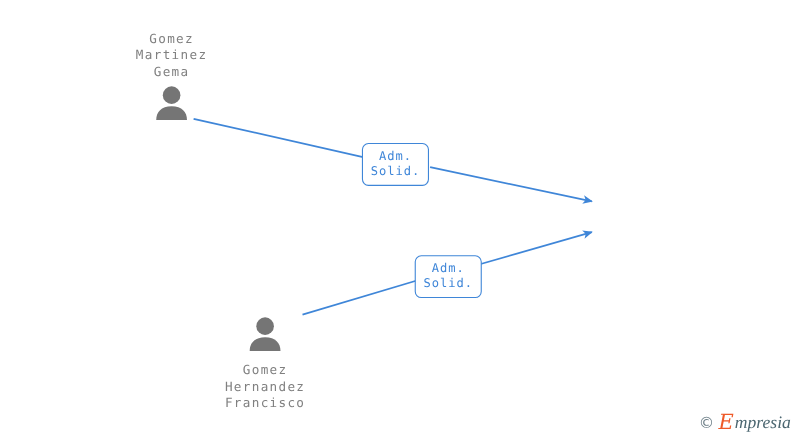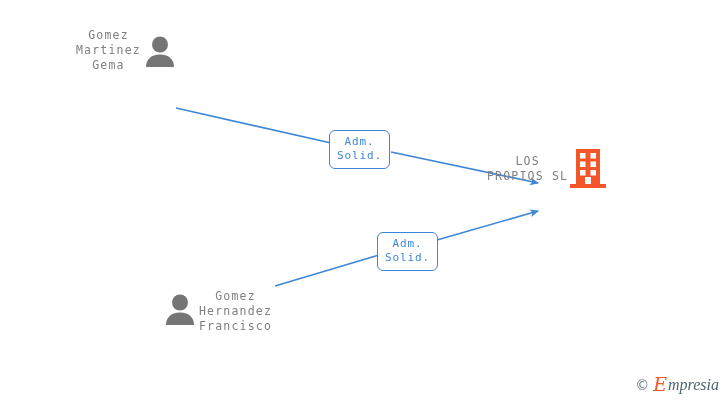--- a/index.html
+++ b/index.html
@@ -20,21 +20,21 @@
   .graph-svg {
     position: absolute;
     left: 0;
     top: 0;
     width: 728px;
     height: 400px;
   }
   .node {
     position: absolute;
     display: flex;
-    flex-direction: row;
+    flex-direction: column;
     align-items: center;
     width: 160px;
   }
   .node-label {
     font-family: "DejaVu Sans Mono", monospace;
     font-size: 11.5px;
     line-height: 15px;
     color: #808080;
     letter-spacing: 1.2px;
     text-align: center;
@@ -136,37 +136,20 @@
       <svg width="38" height="32" viewBox="0 0 38 32">
         <circle cx="19" cy="9.5" r="8" fill="#757575"></circle>
         <path d="M19 19.5 C9.5 19.5 5 25 5 32 L33 32 C33 25 28.5 19.5 19 19.5 Z" fill="#757575"></path>
       </svg>
     </span>
     <div class="node-label" style="margin-top:6px;">Gomez
 Hernandez
 Francisco</div>
   </div>
 
-  <div class="node node-company" id="node-company">
-    <div class="node-label">LOS
-PROPIOS SL</div>
-    <span class="node-icon">
-      <svg width="40" height="42" viewBox="0 0 40 42">
-        <rect x="8" y="1" width="24" height="35" fill="#f4562a"></rect>
-        <rect x="2" y="36" width="36" height="4" fill="#f4562a"></rect>
-        <rect x="12" y="5" width="5.5" height="5.5" fill="#ffffff"></rect>
-        <rect x="22.5" y="5" width="5.5" height="5.5" fill="#ffffff"></rect>
-        <rect x="12" y="13.5" width="5.5" height="5.5" fill="#ffffff"></rect>
-        <rect x="22.5" y="13.5" width="5.5" height="5.5" fill="#ffffff"></rect>
-        <rect x="12" y="22" width="5.5" height="5.5" fill="#ffffff"></rect>
-        <rect x="22.5" y="22" width="5.5" height="5.5" fill="#ffffff"></rect>
-        <rect x="17" y="29" width="6" height="7" fill="#ffffff"></rect>
-      </svg>
-    </span>
-  </div>
 
   <div class="edge-label" id="edge-label-1">Adm.
 Solid.</div>
   <div class="edge-label" id="edge-label-2">Adm.
 Solid.</div>
 
   <div class="watermark">
     <span class="wm-c">©</span>
     <span class="wm-e">E</span>
     <span class="wm-rest">mpresia</span>

